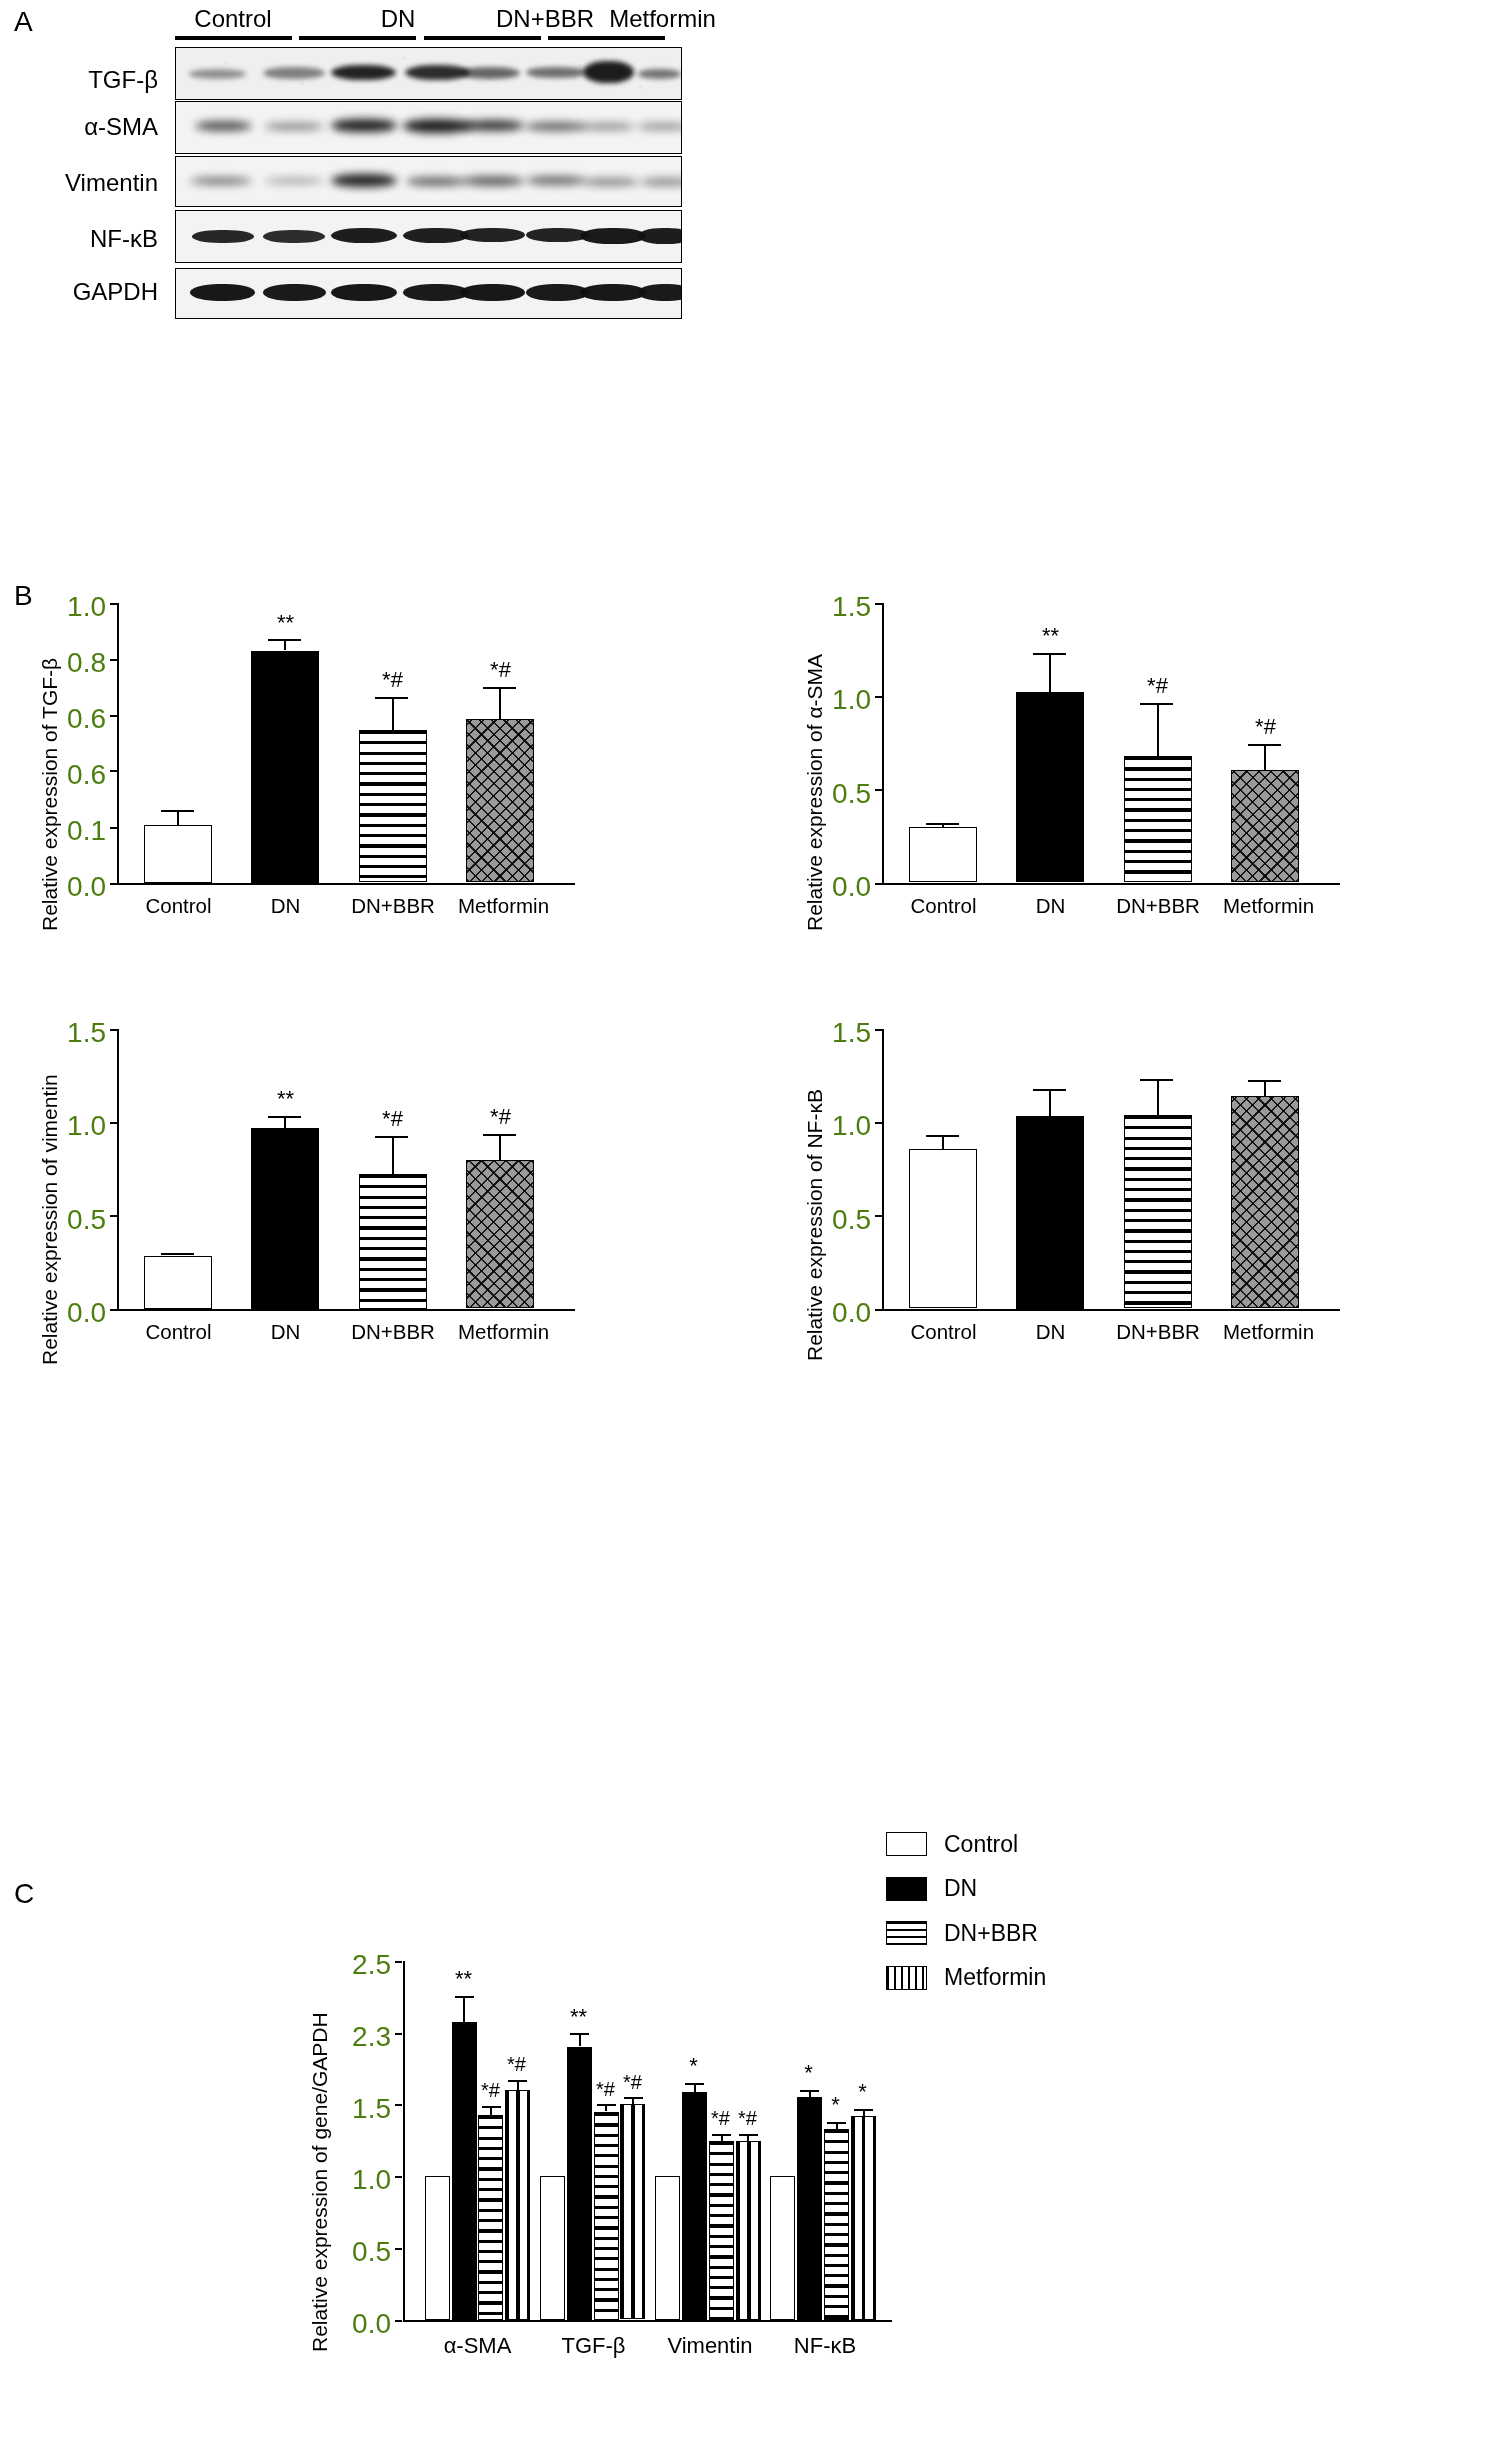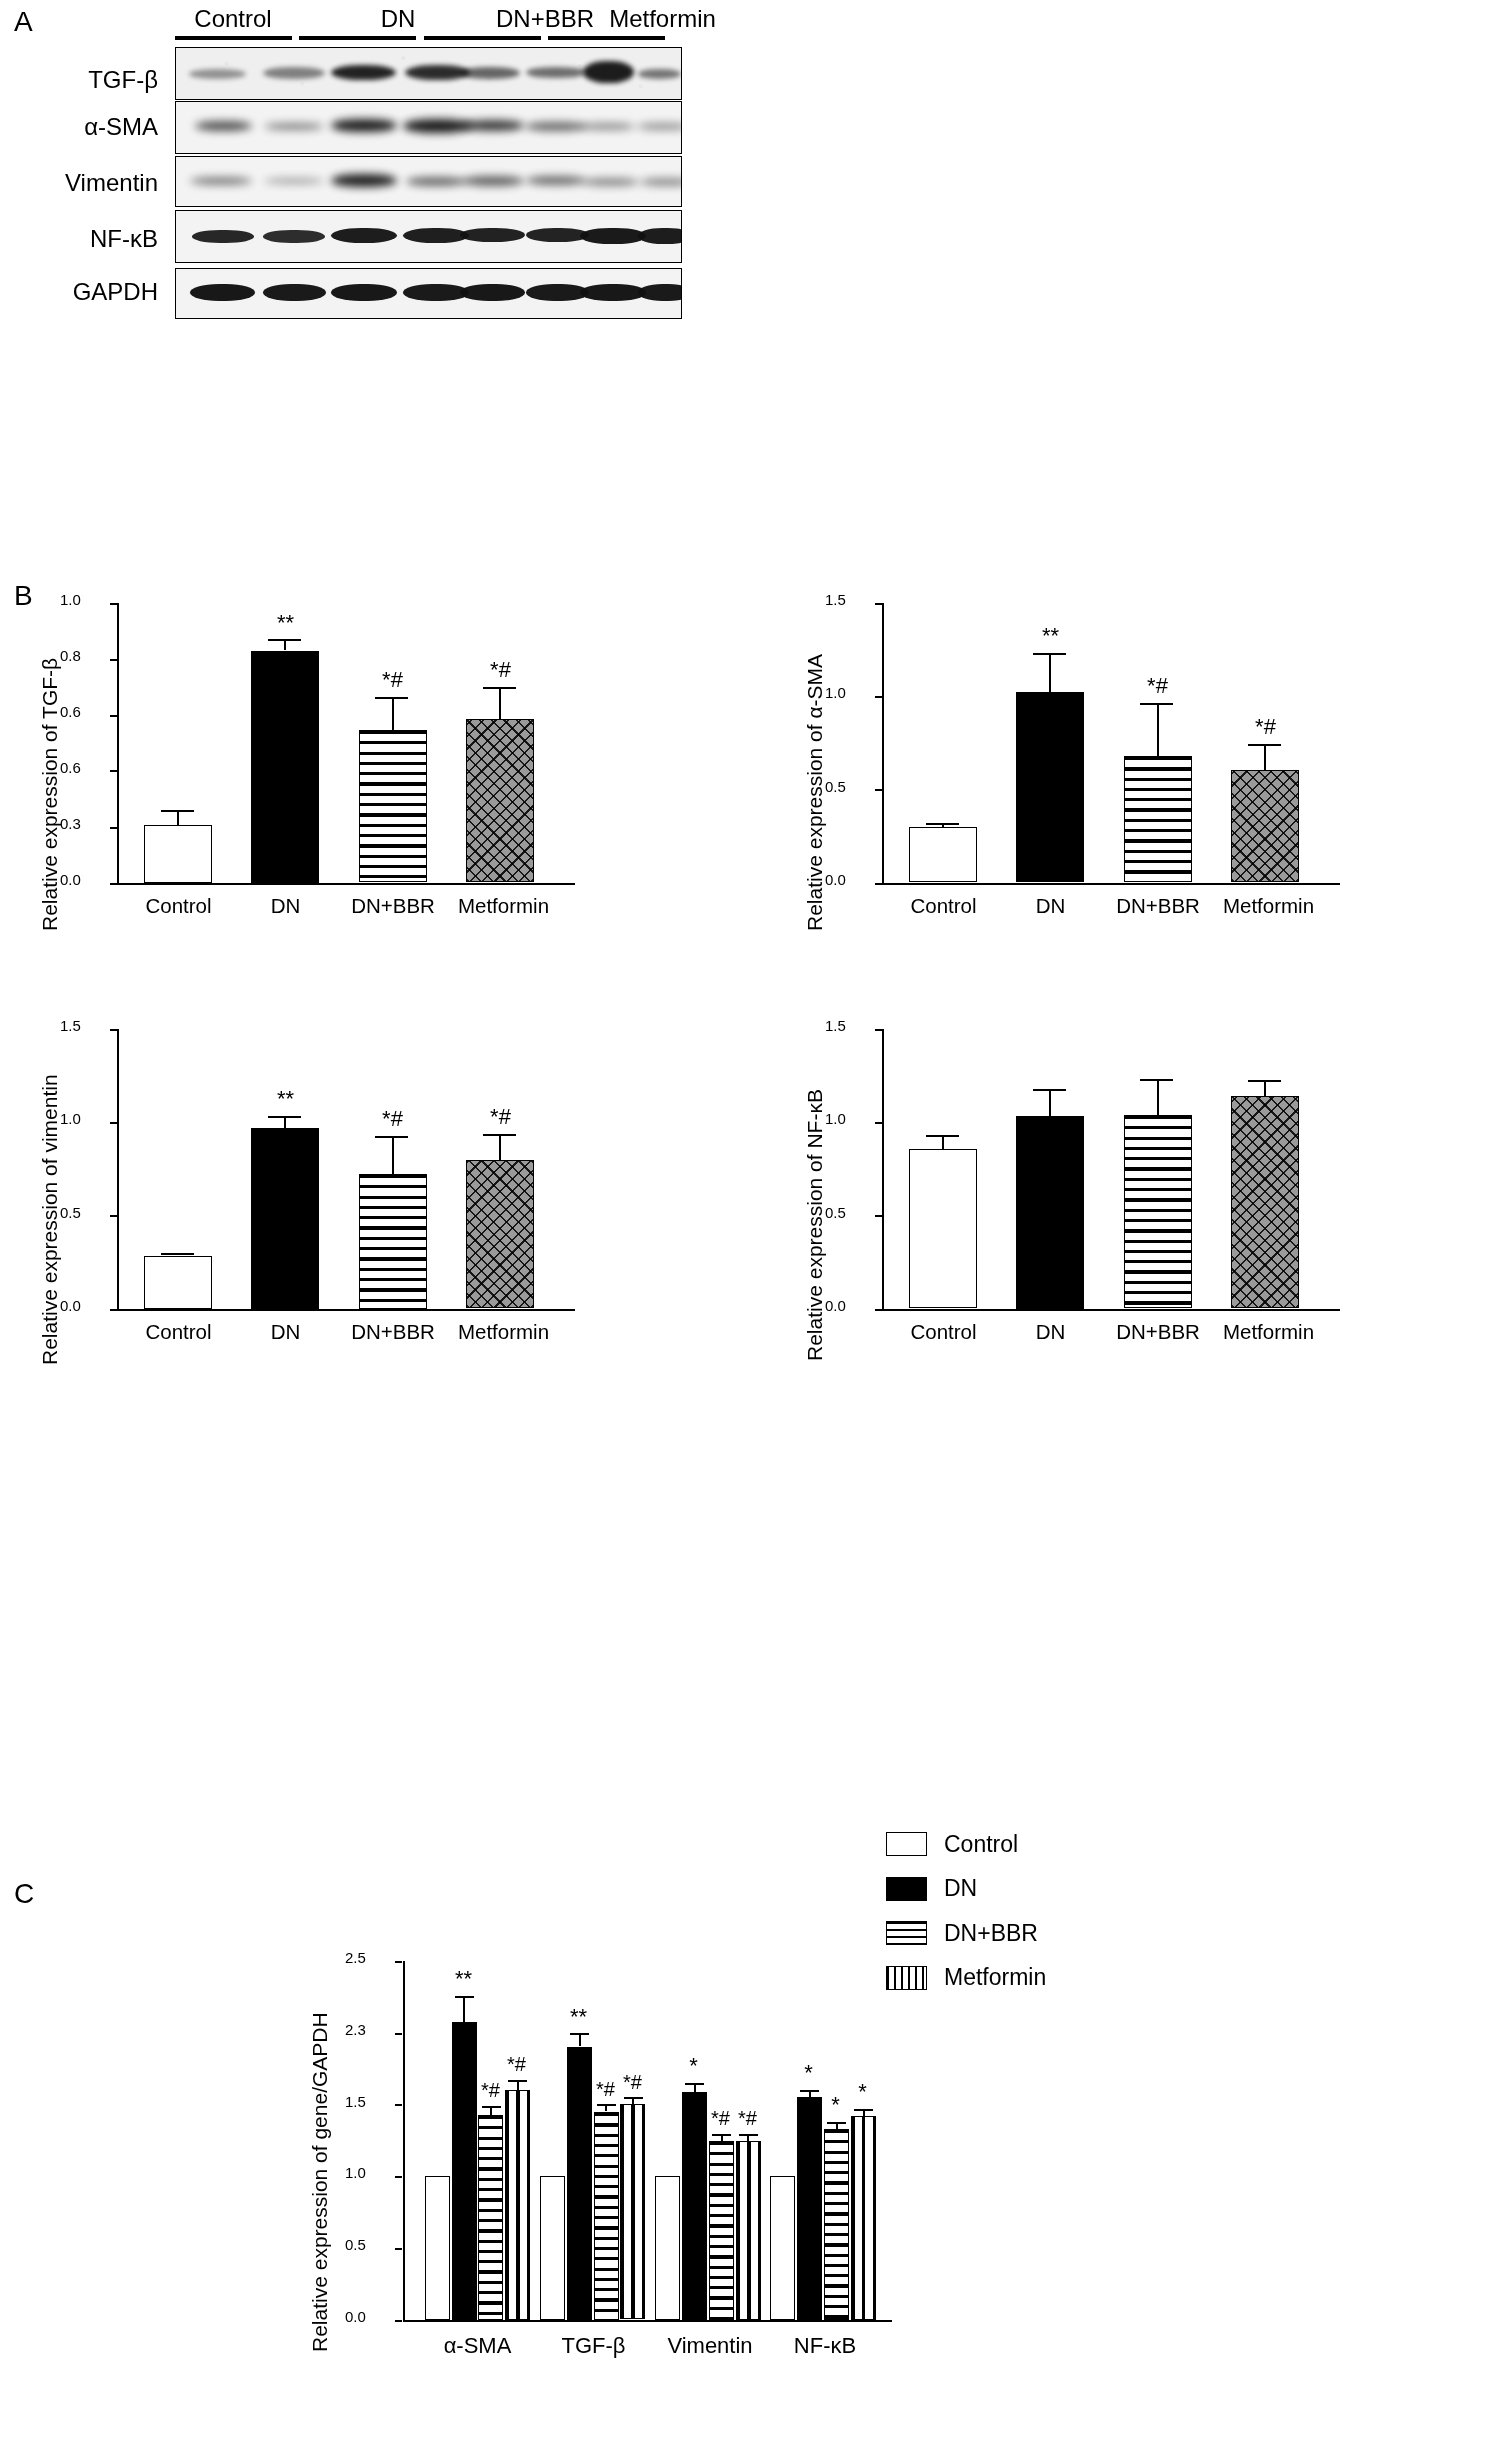--- a/index.html
+++ b/index.html
@@ -85,22 +85,23 @@
     background: #000;
   }
   .tick {
     position: absolute;
     background: #000;
     width: 7px;
     height: 1.6px;
   }
   .ytick-label {
     position: absolute;
-    font-size: 15px;
-    color: #000000;
+    font-size: 28px;
+    text-align: right;
+    color: #4d7c0f;
   }
   .xtick-label {
     position: absolute;
     font-size: 20.5px;
     text-align: center;
     color: #000;
     white-space: nowrap;
   }
   .ylabel {
     position: absolute;
@@ -274,21 +275,21 @@
 <div class="chart" id="chart-tgfb" style="left:24px; top:600px; width:687px; height:355px;">
 
   <div class="ylabel" style="left:14px; top:331px;">Relative expression of TGF-β</div>
 
   <div class="axis-line" style="left:93px; top:3.2px; width:2.4px; height:281px;"></div>
   <div class="axis-line" style="left:93px; top:283px; width:458px; height:2.4px;"></div>
 
   <div class="tick" style="left:86px; top:283px;"></div>
   <div class="ytick-label" style="left:36px; top:271px; width:46px;">0.0</div>
   <div class="tick" style="left:86px; top:227px;"></div>
-  <div class="ytick-label" style="left:36px; top:215px; width:46px;">0.3</div>
+  <div class="ytick-label" style="left:36px; top:215px; width:46px;">0.1</div>
   <div class="tick" style="left:86px; top:170px;"></div>
   <div class="ytick-label" style="left:36px; top:159px; width:46px;">0.6</div>
   <div class="tick" style="left:86px; top:115px;"></div>
   <div class="ytick-label" style="left:36px; top:103px; width:46px;">0.6</div>
   <div class="tick" style="left:86px; top:59px;"></div>
   <div class="ytick-label" style="left:36px; top:47px; width:46px;">0.8</div>
   <div class="tick" style="left:86px; top:3.2px;"></div>
   <div class="ytick-label" style="left:36px; top:-8.7px; width:46px;">1.0</div>
 
   <div class="bar open" style="left:120px; top:225px; width:68px; height:58px;"></div>

